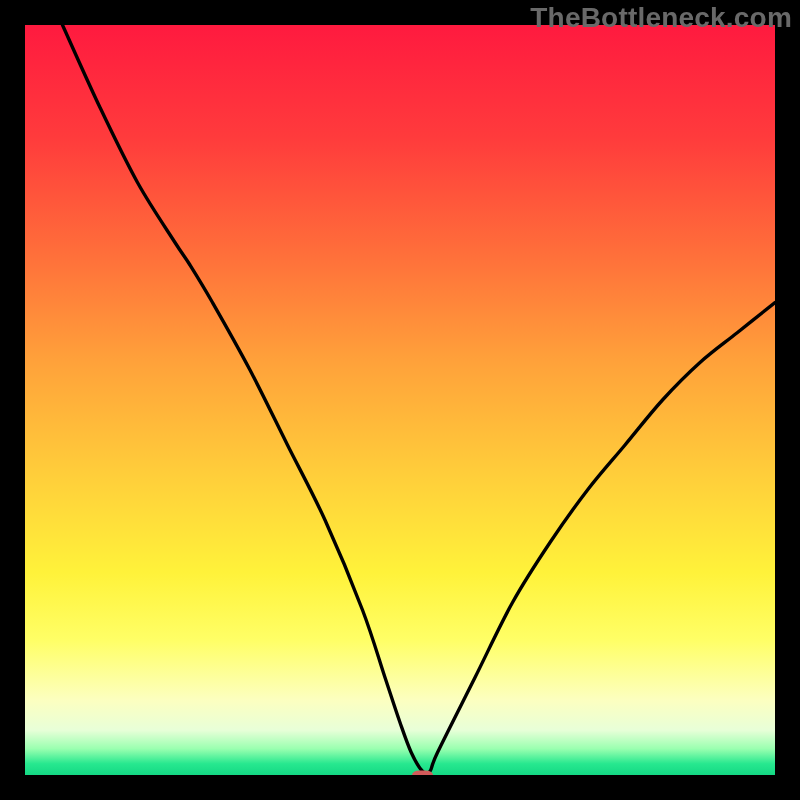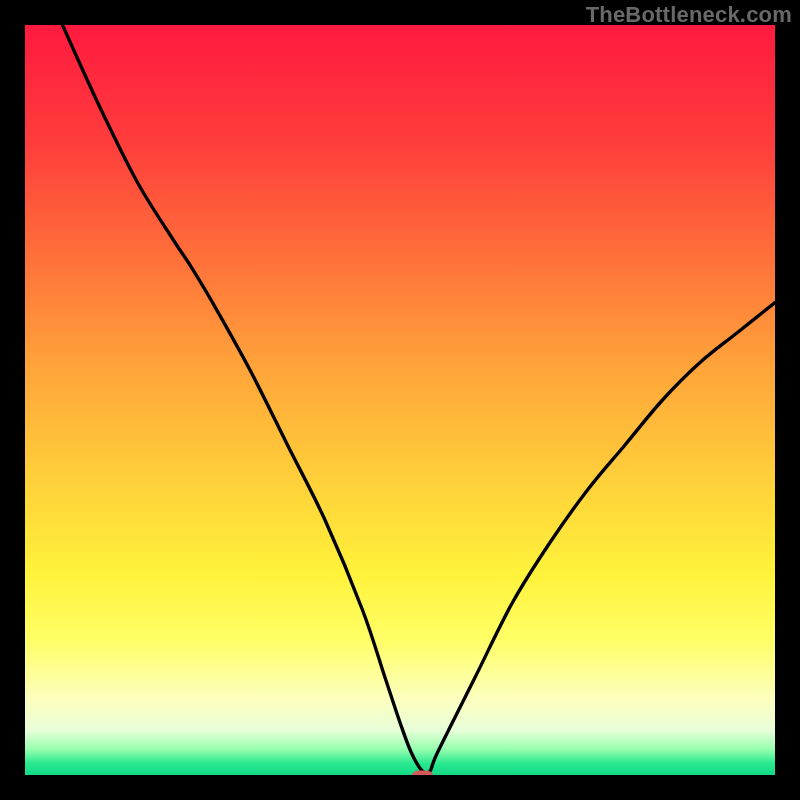--- a/index.html
+++ b/index.html
@@ -14,21 +14,21 @@
     position: relative;
     width: 800px;
     height: 800px;
     background: #000;
   }
   .watermark {
     position: absolute;
     right: 8px;
     top: 2px;
     font-family: Arial, Helvetica, sans-serif;
-    font-size: 22px;
+    font-size: 28px;
     font-weight: 600;
     color: #696969;
     letter-spacing: 0.2px;
     z-index: 10;
   }
   svg.plot {
     position: absolute;
     left: 25px;
     top: 25px;
     width: 750px;

